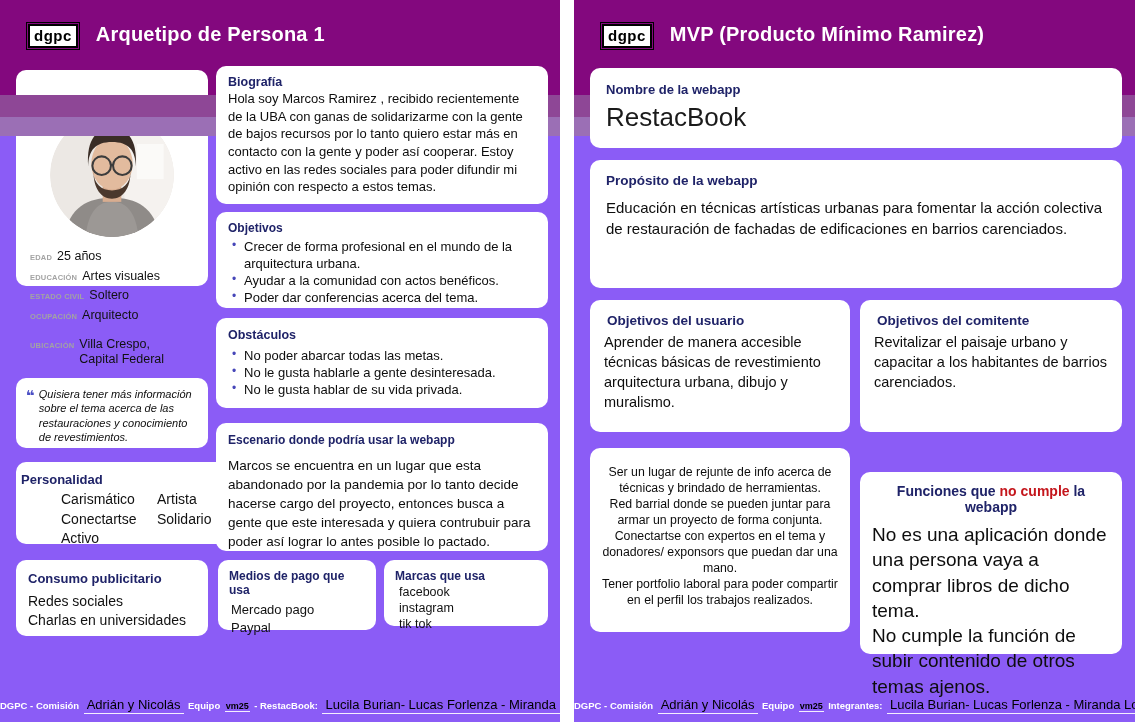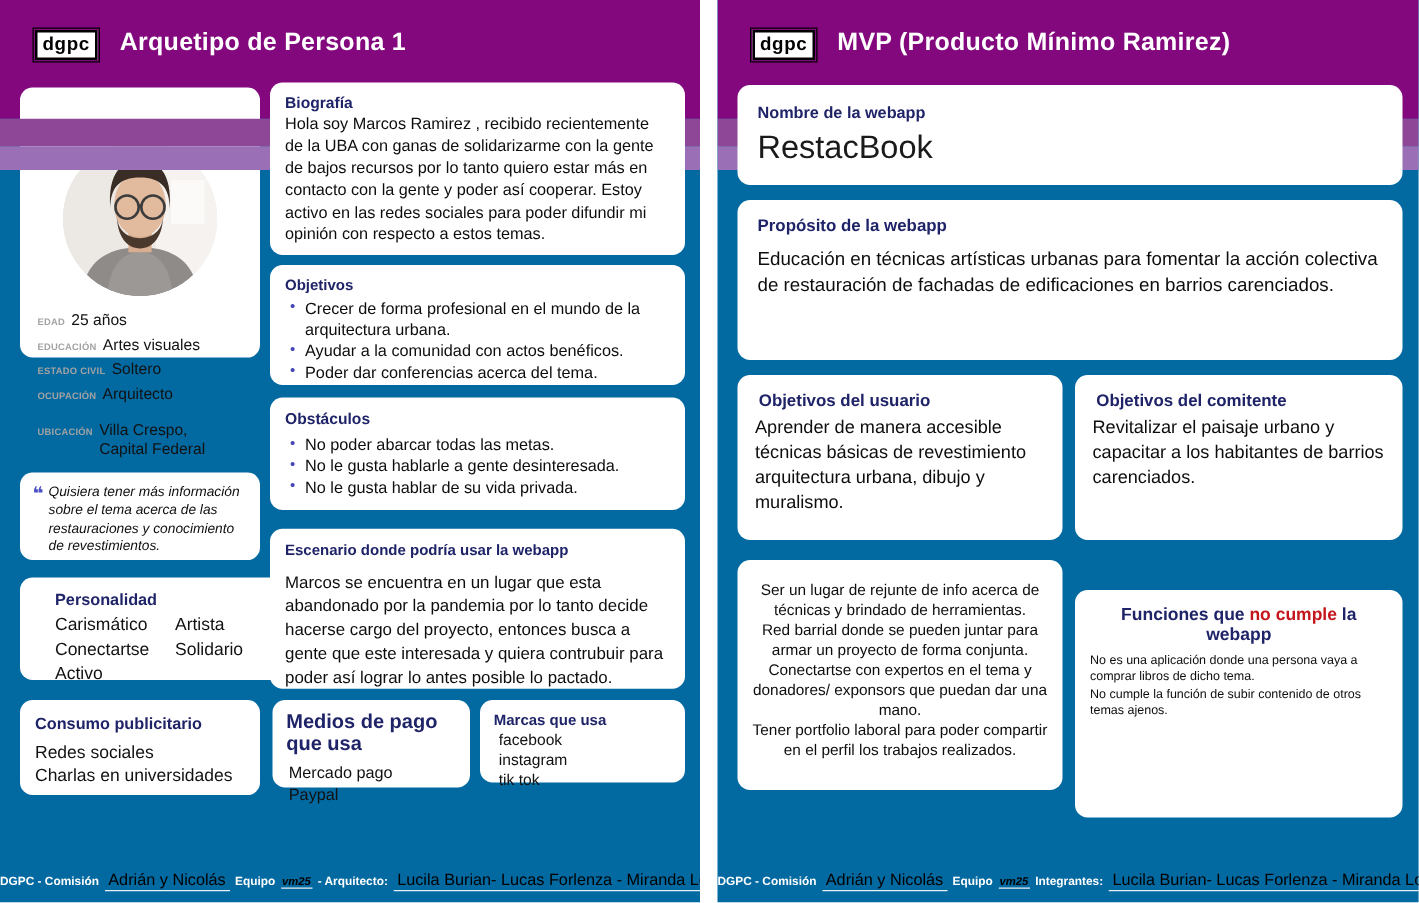--- a/index.html
+++ b/index.html
@@ -1,21 +1,21 @@
 <!DOCTYPE html>
 <html><head>
 <meta charset="utf-8">
 <style>
   html,body{margin:0;padding:0;background:#fff;}
   .canvas{
     position:relative;width:1135px;height:722px;overflow:hidden;
     font-family:"Liberation Sans","DejaVu Sans",sans-serif;
     display:flex;
   }
-  .panel{position:relative;height:722px;background:#0369a1;overflow:hidden;flex:none;}
+  .panel{position:relative;height:722px;background:#8b5cf6;overflow:hidden;flex:none;}
   .panel-left{width:560px;}
   .panel-gap{width:14px;background:#ffffff;flex:none;}
   .panel-right{width:561px;}
 
   
   .band-header{position:absolute;left:0;top:0;width:100%;height:95px;background:#83087E;z-index:1;}
   .band-mid{position:absolute;left:0;top:95px;width:100%;height:22px;background:#8E4796;z-index:2;}
   .band-light{position:absolute;left:0;top:117px;width:100%;height:19px;background:#9B6FB5;z-index:2;}
 
   .hdr{position:absolute;left:0;top:0;width:100%;height:95px;z-index:4;display:flex;align-items:flex-start;}
@@ -34,25 +34,25 @@
   .demo{margin-top:12px;}
   .demo-row{display:flex;align-items:baseline;margin-bottom:4px;}
   .demo-row.spaced{margin-top:13px;}
   .demo-label{flex:none;color:#A3A3A3;font-size:7.5px;font-weight:bold;letter-spacing:.2px;padding-right:5px;}
   .demo-value{font-size:12.5px;color:#111;line-height:1.25;white-space:pre-line;}
 
   .quote-card{left:16px;top:378px;width:192px;height:70px;padding:9px 10px 0 10px;display:flex;}
   .quote-mark{flex:none;color:#4B4FC5;font-size:15px;line-height:1;margin:1px 4px 0 0;font-weight:bold;}
   .quote-text{font-size:11px;color:#0d0d0d;line-height:1.3;font-style:italic;}
 
-  .personalidad-card{left:16px;top:462px;width:227px;height:82px;padding:10px 28px 0;}
+  .personalidad-card{left:16px;top:462px;width:227px;height:82px;padding:10px 5px 0;}
   .personalidad-card h3{font-size:13px;}
   .pers-cols{display:flex;margin-top:3px;}
   .pers-col{font-size:14px;color:#111;line-height:1.4;}
-  .pers-col.c1{width:96px;}
+  .pers-col.c1{width:96px;margin-left:40px;}
 
   .consumo-card{left:16px;top:560px;width:192px;height:76px;padding:11px 12px 0;}
   .consumo-card h3{font-size:13px;}
   .consumo-items{font-size:14px;color:#111;line-height:1.35;margin-top:6px;}
 
   .bio-card{left:216px;top:66px;width:332px;height:138px;padding:9px 12px 0;}
   .bio-card h3{font-size:12.5px;}
   .body-text{font-size:13px;color:#0d0d0d;line-height:1.36;margin-top:1px;}
 
   .objetivos-card{left:216px;top:212px;width:332px;height:96px;padding:9px 12px 0;}
@@ -62,21 +62,21 @@
   ul.bullets li::before{content:"•";color:#4646B8;position:absolute;left:-12px;font-size:12px;}
 
   .obstaculos-card{left:216px;top:318px;width:332px;height:90px;padding:10px 12px 0;}
   .obstaculos-card h3{font-size:12.5px;margin-bottom:5px;}
 
   .escenario-card{left:216px;top:423px;width:332px;height:128px;padding:10px 12px 0;}
   .escenario-card h3{font-size:12px;}
   .escenario-card .body-text{font-size:13.5px;line-height:1.4;margin-top:10px;}
 
   .medios-card{left:218px;top:560px;width:158px;height:70px;padding:9px 11px 0;}
-  .medios-card h3{font-size:16px;}
+  .medios-card h3{font-size:12px;}
   .medios-items{font-size:13px;color:#111;line-height:1.4;margin-top:4px;padding-left:2px;}
 
   .marcas-card{left:384px;top:560px;width:164px;height:66px;padding:9px 11px 0;}
   .marcas-card h3{font-size:12px;}
   .marcas-items{font-size:12.5px;color:#111;line-height:1.27;margin-top:2px;padding-left:4px;}
 
   
   .nombre-card{left:16px;top:68px;width:532px;height:80px;padding:14px 16px 0;}
   .nombre-card h3{font-size:13px;}
   .nombre-value{font-size:26px;color:#1a1a1a;margin-top:5px;font-weight:400;}
@@ -91,27 +91,27 @@
   .obju-card .body-text,.objc-card .body-text{font-size:14.5px;line-height:1.37;margin-top:5px;}
 
   .cumple-card{left:16px;top:448px;width:260px;height:184px;padding:11px 12px 0;}
   .nocumple-card{left:286px;top:448px;width:262px;height:182px;padding:11px 12px 0;margin-top:24px;}
   .func-title{font-size:14px;font-weight:bold;color:#1F2368;padding-left:3px;}
   .nocumple-card .func-title{text-align:center;padding-left:0;}
   .hl-green{color:#46B549;}
   .hl-red{color:#C4161C;}
   .pre{white-space:pre-line;}
   .cumple-card .body-text{font-size:12.3px;line-height:1.3;margin-top:6px;text-align:center;}
-  .nocumple-card .body-text{font-size:10px;line-height:1.33;margin-top:7px;}
+  .nocumple-card .body-text{font-size:19px;line-height:1.33;margin-top:7px;}
 
   
   .footer{position:absolute;left:0;bottom:9px;width:100%;z-index:4;text-align:center;white-space:nowrap;}
   .f-w{color:#fff;font-size:9.5px;font-weight:bold;}
   .f-b{color:#000;font-size:13px;border-bottom:1.5px solid rgba(255,255,255,.9);padding:0 3px 1px;}
-  .f-t{color:#000;font-size:9px;font-weight:bold;border-bottom:1.5px solid rgba(255,255,255,.9);padding:0 1px;font-style:italic;}
+  .f-t{color:#000;font-size:9px;font-weight:bold;border-bottom:1.5px solid rgba(255,255,255,.9);padding:0 1px;}
 </style>
 </head>
 <body>
 
 <div class="canvas">
 
   <section class="panel panel-left">
     <div class="band-header"></div>
     <div class="band-mid"></div>
     <div class="band-light"></div>
@@ -241,21 +241,21 @@
         <div>instagram</div>
         <div>tik tok</div>
       </div>
     </div>
 
     <div class="footer">
       <span class="f-w">DGPC - Comisión</span>
       <span class="f-b">Adrián y Nicolás</span>
       <span class="f-w">Equipo</span>
       <span class="f-t">vm25</span>
-      <span class="f-w">- Arquitecto:</span>
+      <span class="f-w">- RestacBook:</span>
       <span class="f-b">Lucila Burian- Lucas Forlenza - Miranda Lorenzo</span>
     </div>
   </section>
 
   <div class="panel-gap"></div>
 
   <section class="panel panel-right">
     <div class="band-header"></div>
     <div class="band-mid"></div>
     <div class="band-light"></div>

